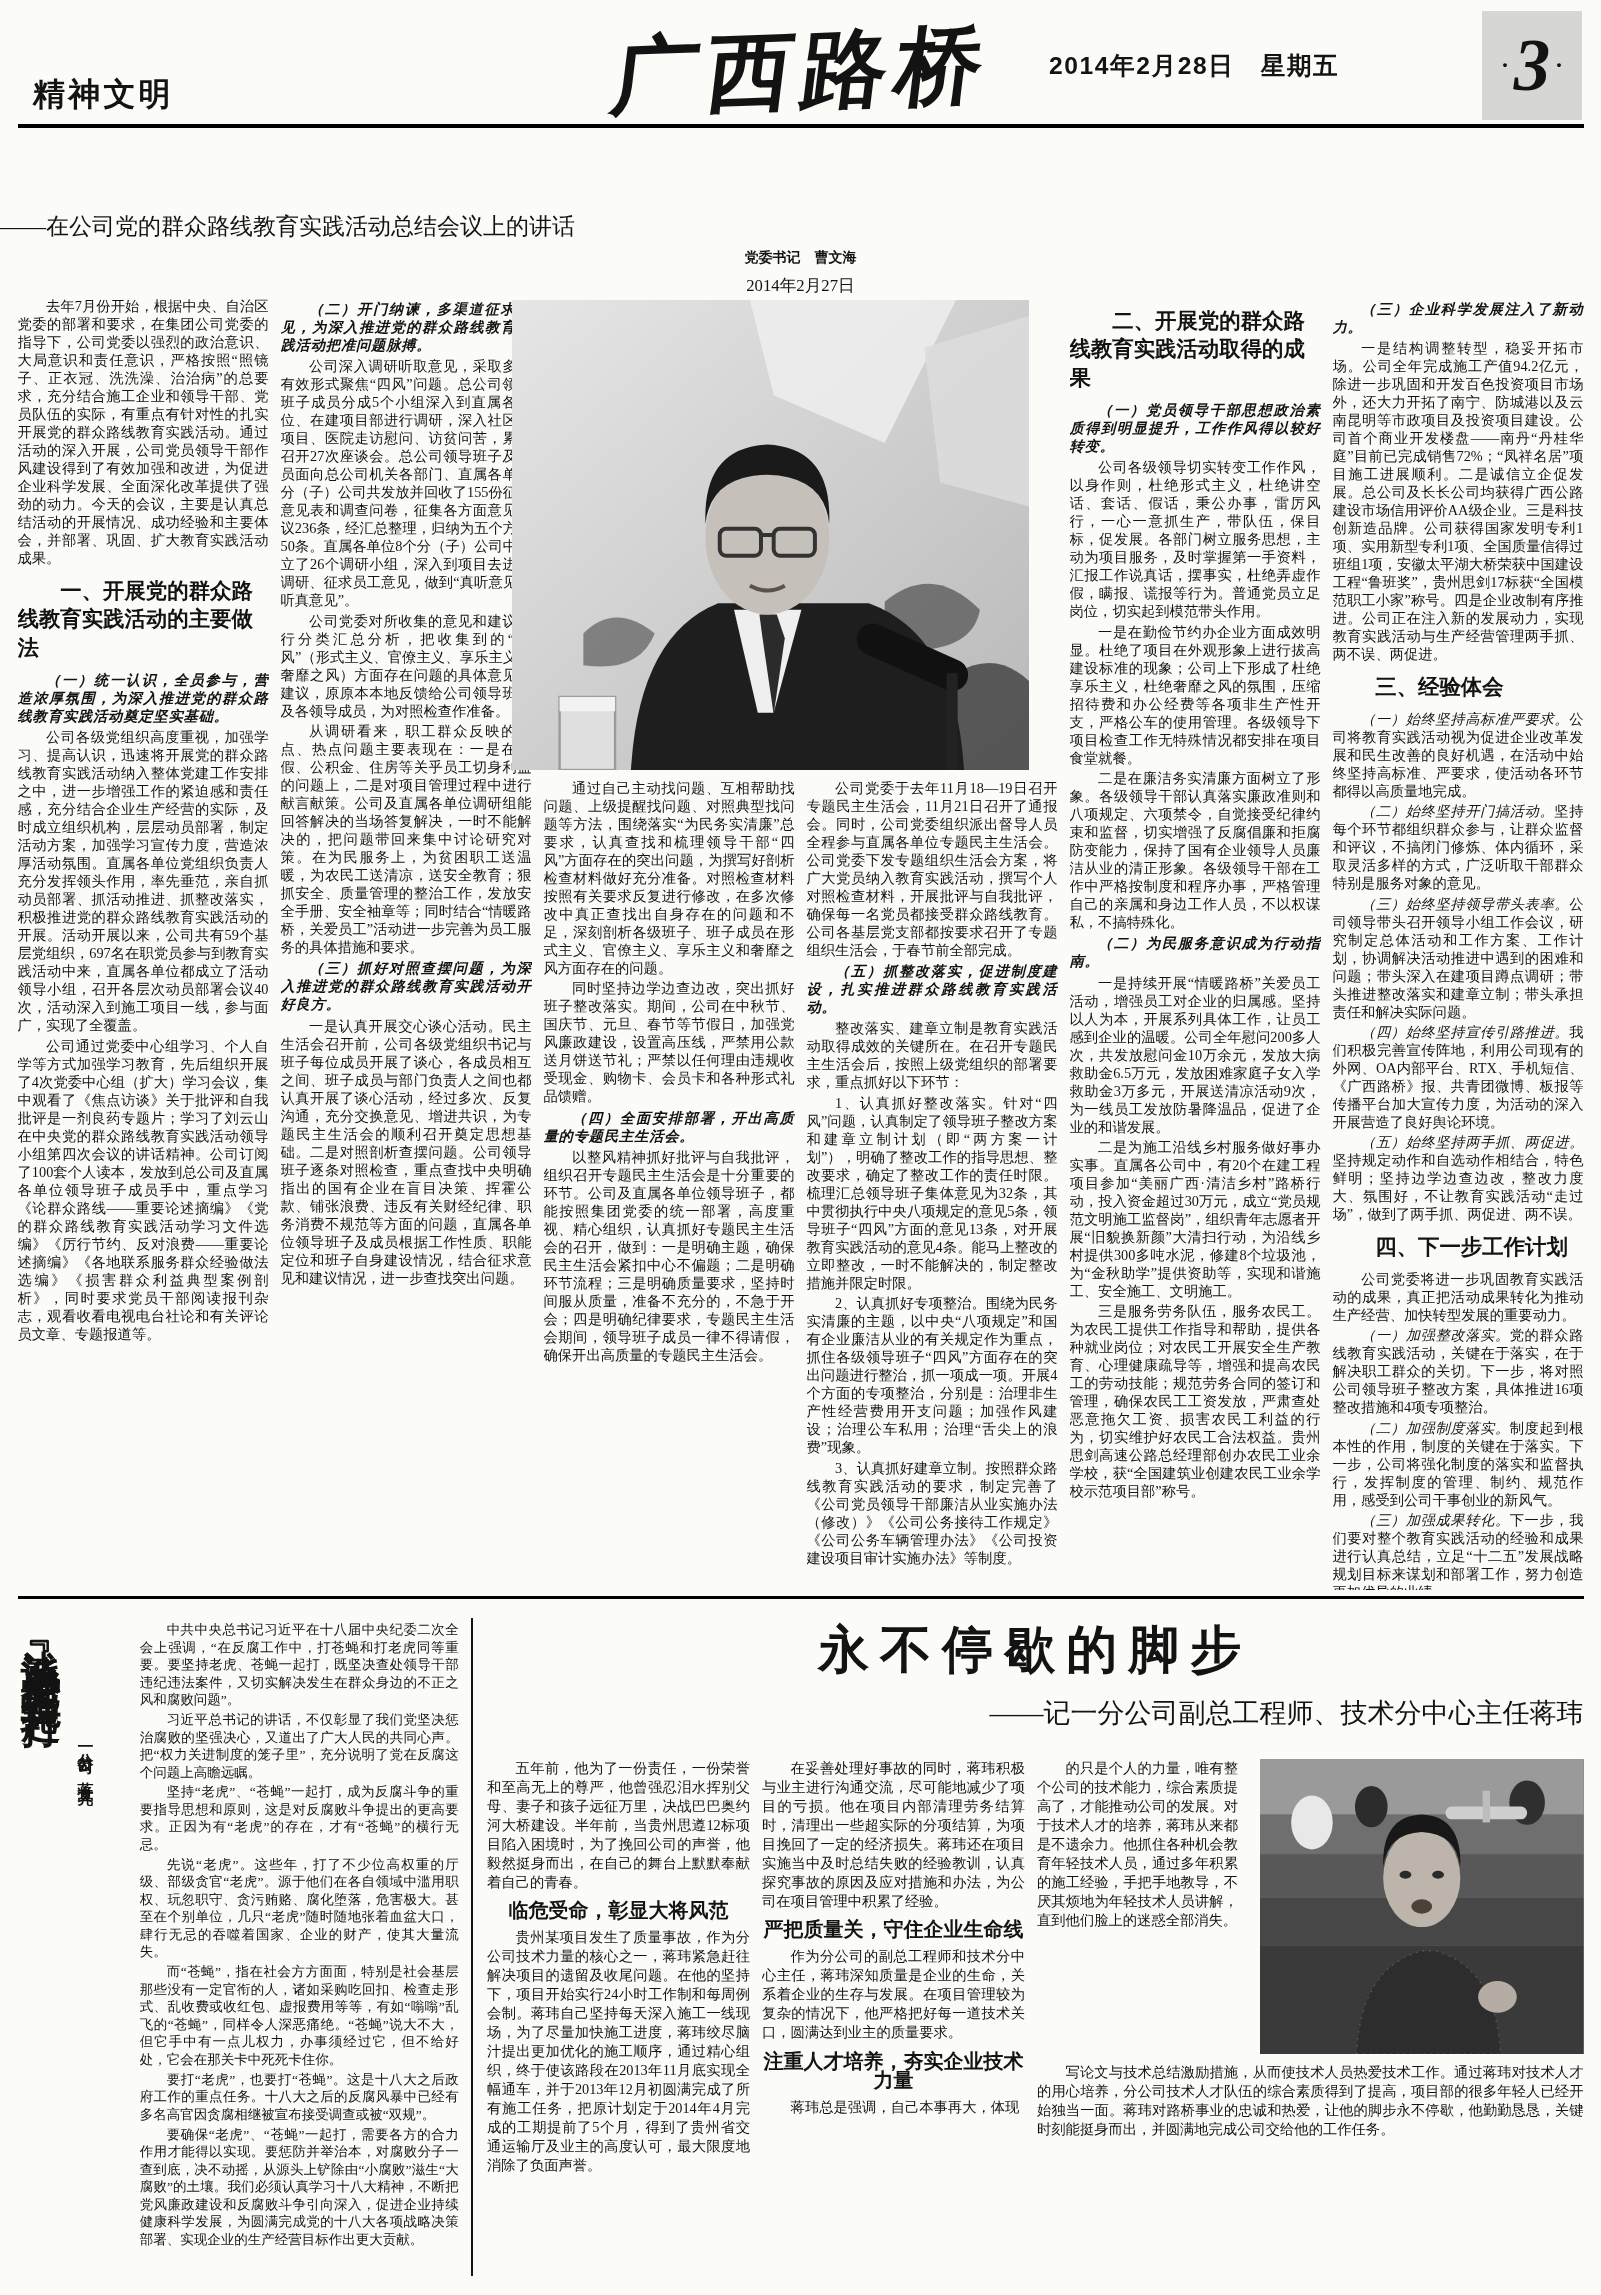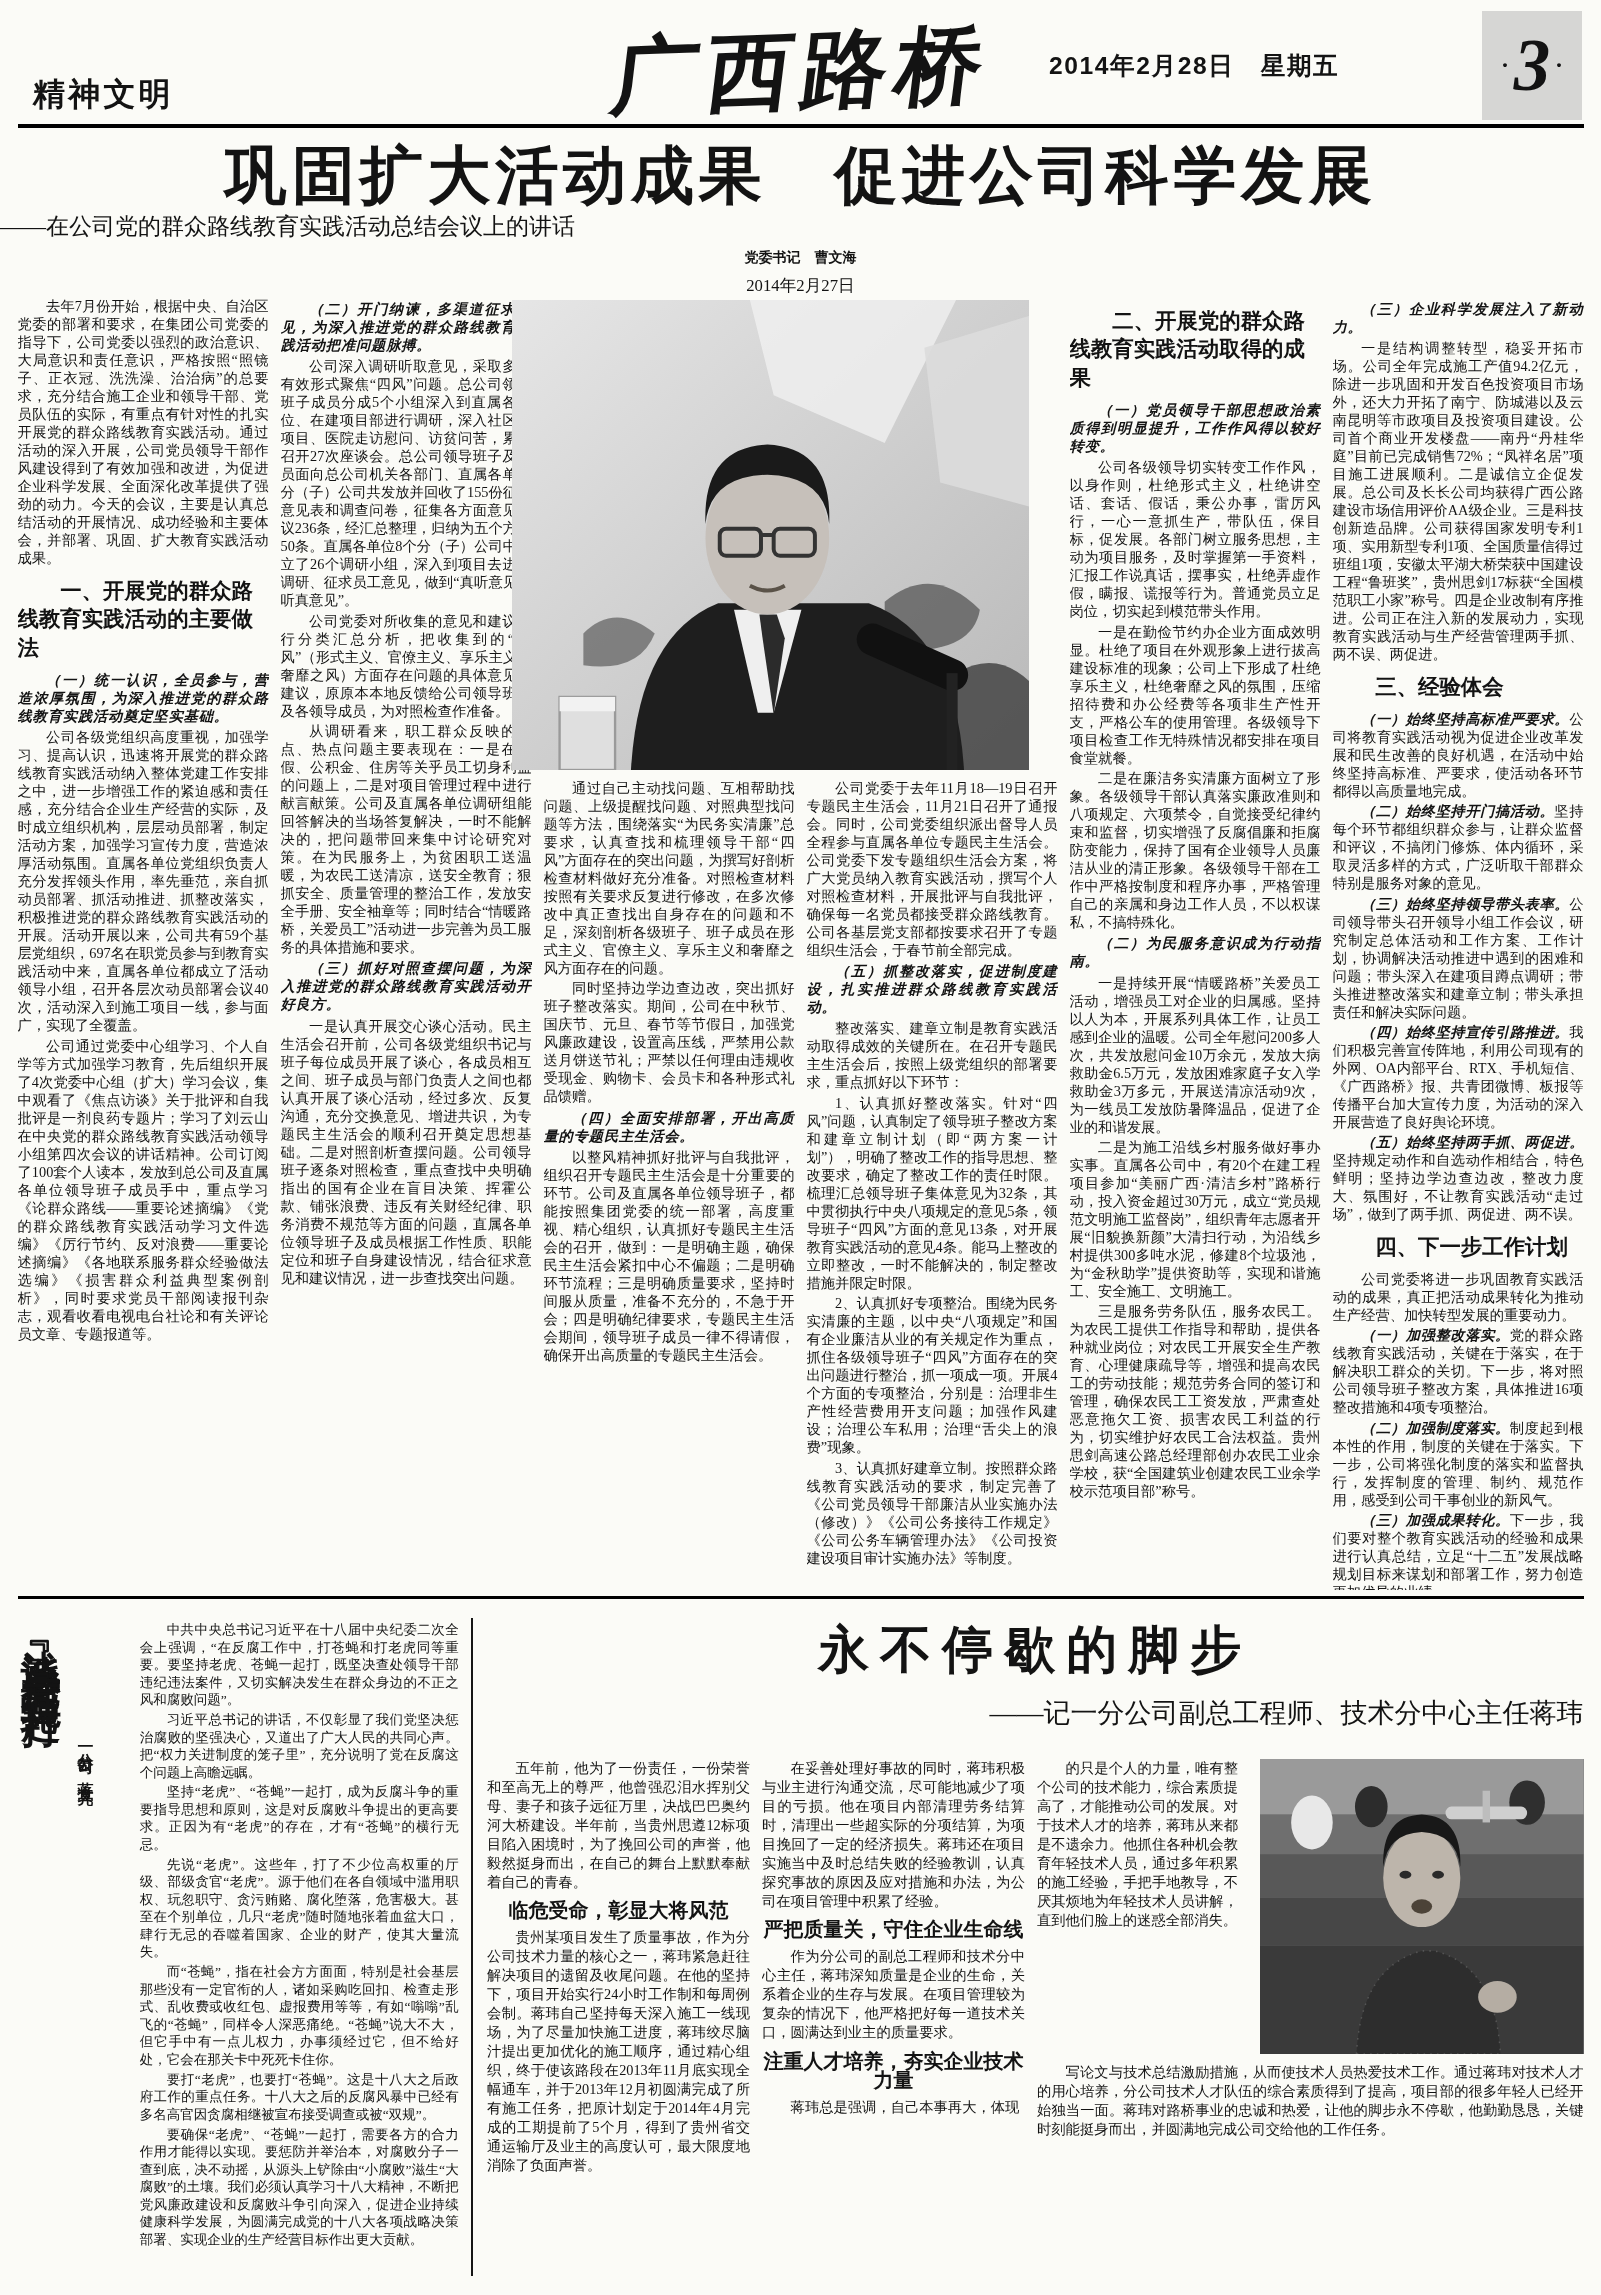--- a/index.html
+++ b/index.html
@@ -23,21 +23,21 @@
   .main-sub{position:absolute;left:0;right:0;top:211px;text-align:left;font-size:23px;}
   .main-byline{position:absolute;left:0;right:0;top:249px;text-align:center;font-weight:bold;font-size:14px;}
   .main-date{position:absolute;left:0;right:0;top:274px;text-align:center;font-size:16.7px;}
   
   .maincols{position:absolute;left:17.5px;right:17.5px;top:297px;height:1293px;display:flex;gap:12px;}
   .col{flex:1;overflow:hidden;font-size:14.3px;line-height:18px;}
   .photo-spacer{height:482px;}
   .blk{margin:0 0 2.4px;}
   .blk-p{text-indent:2em;text-align:justify;}
   .blk-m{text-indent:2em;text-align:justify;}
-  .blk-m .lead{font-weight:bold;font-style:italic;}
+  .blk-m .lead{font-weight:normal;font-style:italic;}
   .blk-s{font-weight:bold;font-style:italic;text-indent:2em;text-align:justify;margin:3.2px 0;letter-spacing:0.8px;}
   .maincols .blk-h{font-family:"Liberation Sans","DejaVu Sans",sans-serif;font-weight:900;
         font-size:21.4px;line-height:1.35;margin:9.5px 0 8px;text-indent:2em;}
   .speaker-photo{position:absolute;left:512px;top:300px;width:517px;height:470px;background:#c9c9c9;}
   .speaker-photo svg{display:block;width:100%;height:100%;}
   
   .rule-mid{position:absolute;left:17.5px;right:17.5px;top:1596px;height:3.2px;background:#000;}
   .essay{position:absolute;left:17.5px;top:1618px;width:446px;height:662px;display:flex;}
   .essay-vert{writing-mode:vertical-lr;height:100%;width:119px;}
   .essay-title{font-size:40px;font-weight:900;letter-spacing:4.8px;line-height:1.15;}
@@ -69,21 +69,20 @@
   <div class="edition-label">精神文明</div>
   <div class="masthead">广西路桥</div>
   <div class="head-date">2014年2月28日　星期五</div>
   <div class="page-no-box">
     <span class="dot">·</span>
     <span class="num">3</span>
     <span class="dot">·</span>
   </div>
   <div class="rule-top"></div>
 
-  <div class="main-headline">巩固扩大活动成果　促进公司科学发展</div>
   <div class="main-sub">——在公司党的群众路线教育实践活动总结会议上的讲话</div>
   <div class="main-byline">党委书记　曹文海</div>
   <div class="main-date">2014年2月27日</div>
 
   <div class="maincols">
     <div class="col">
         <div>
           <div class="blk blk-p">去年7月份开始，根据中央、自治区党委的部署和要求，在集团公司党委的指导下，公司党委以强烈的政治意识、大局意识和责任意识，严格按照“照镜子、正衣冠、洗洗澡、治治病”的总要求，充分结合施工企业和领导干部、党员队伍的实际，有重点有针对性的扎实开展党的群众路线教育实践活动。通过活动的深入开展，公司党员领导干部作风建设得到了有效加强和改进，为促进企业科学发展、全面深化改革提供了强劲的动力。今天的会议，主要是认真总结活动的开展情况、成功经验和主要体会，并部署、巩固、扩大教育实践活动成果。</div>
           <div class="blk blk-h">一、开展党的群众路线教育实践活动的主要做法</div>
           <div class="blk blk-s">（一）统一认识，全员参与，营造浓厚氛围，为深入推进党的群众路线教育实践活动奠定坚实基础。</div>

